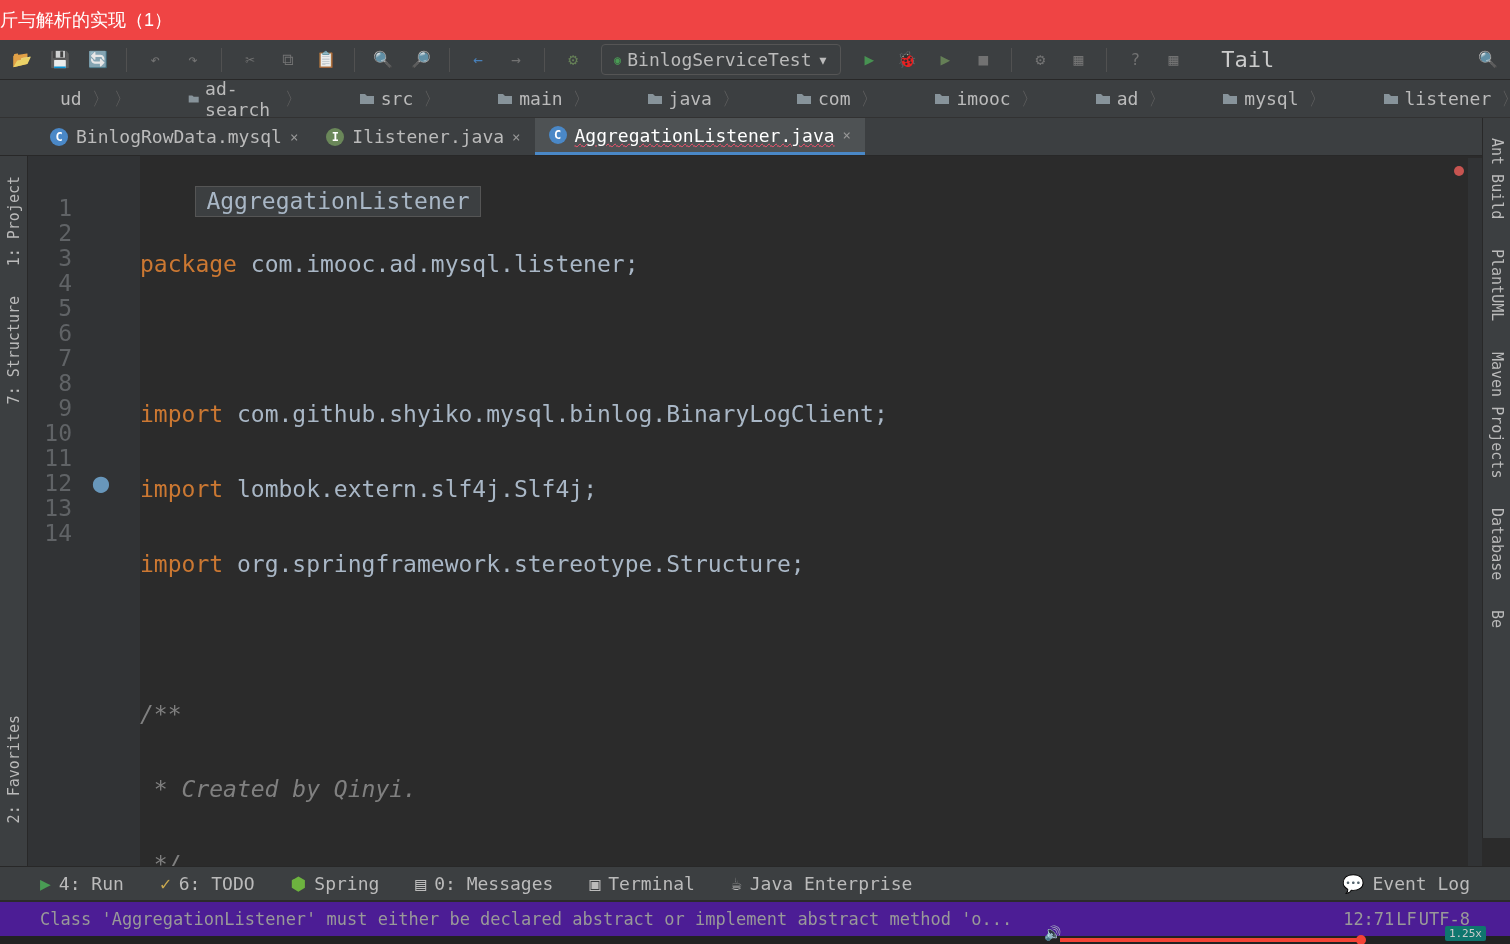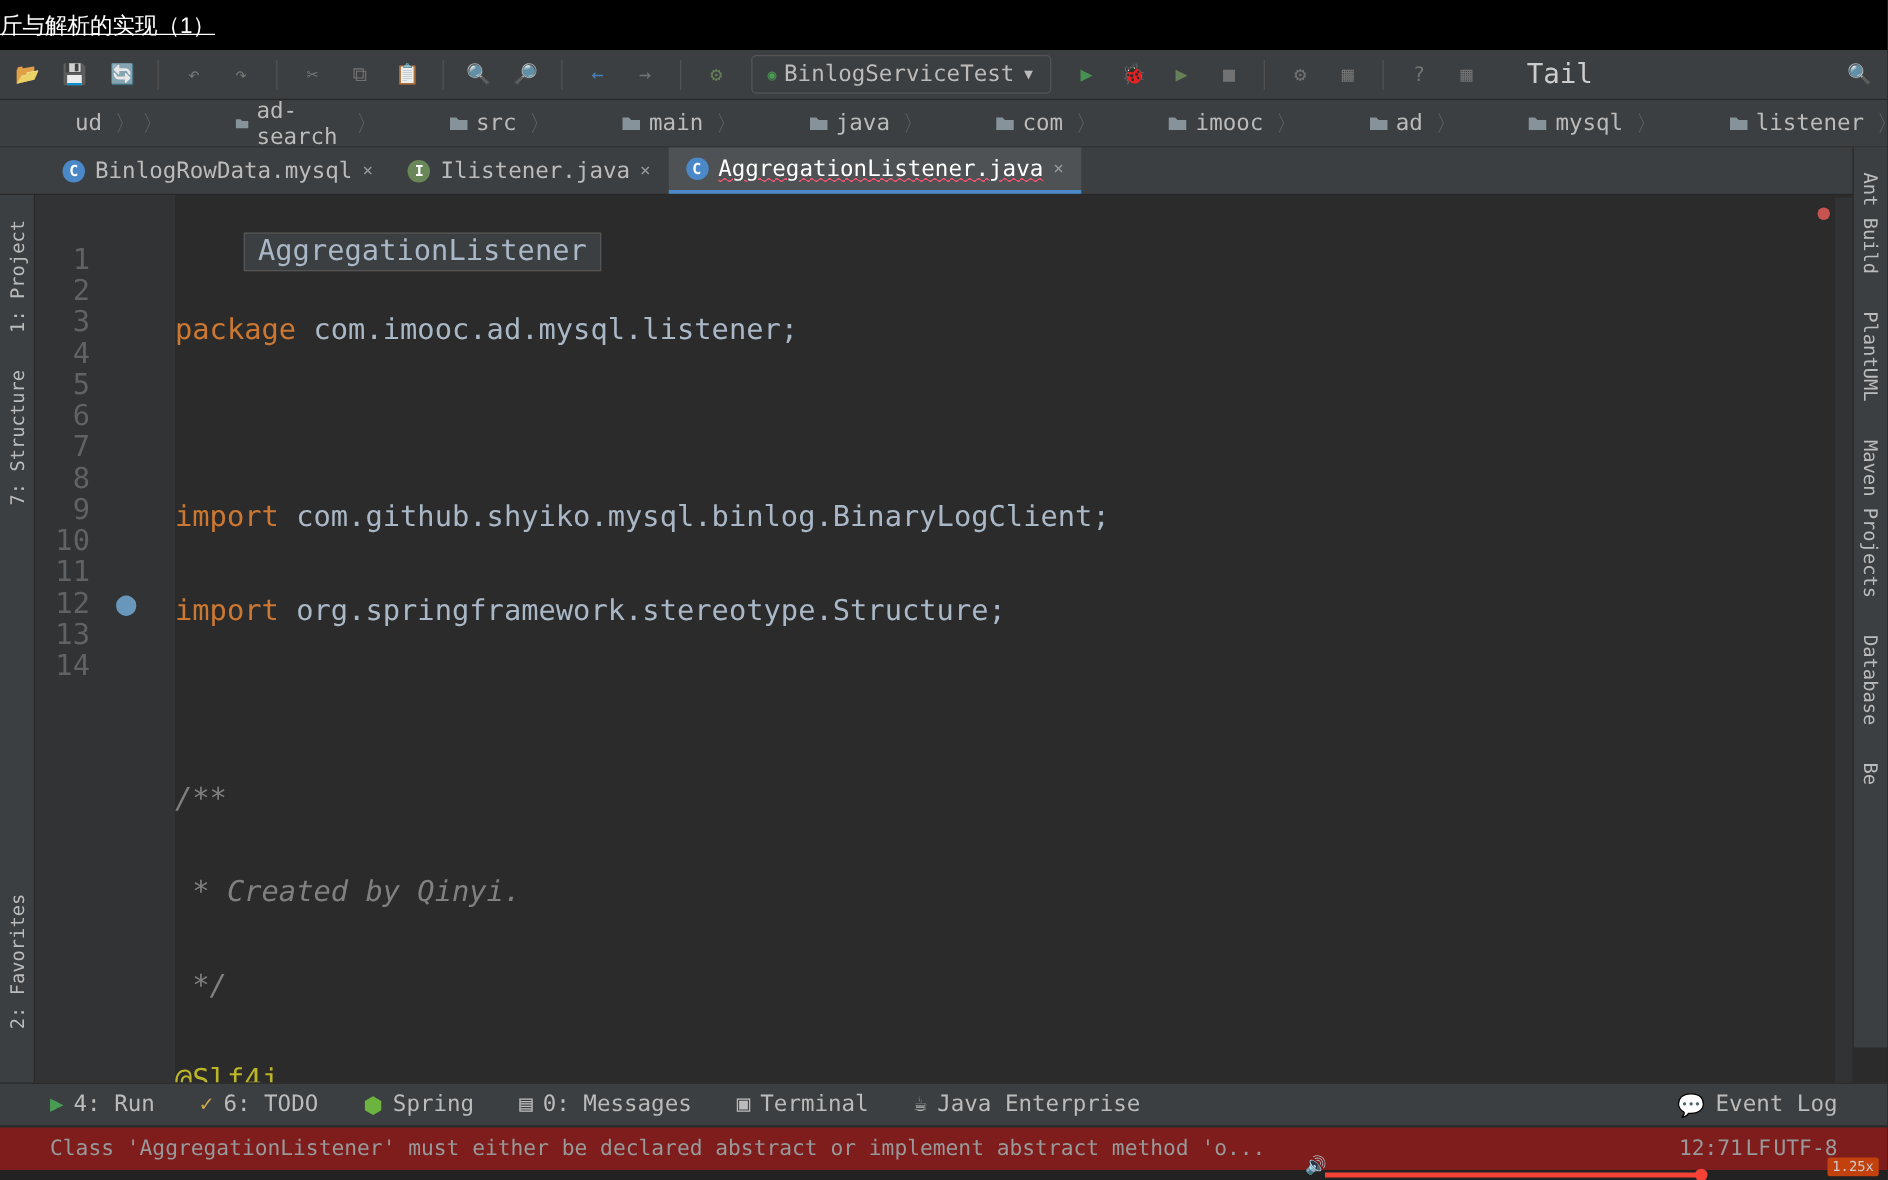--- a/index.html
+++ b/index.html
@@ -1,17 +1,17 @@
 <!DOCTYPE html>
 <html><head>
 <meta charset="utf-8">
 <style>
 * { margin: 0; padding: 0; box-sizing: border-box; }
 body { background: #2b2b2b; font-family: Menlo, Consolas, monospace; color: #a9b7c6; overflow: hidden; width: 1510px; height: 944px; position: relative; }
-.title-bar { height: 40px; background: #000000; color: #fff; font-size: 18px; padding: 8px 0; font-family: sans-serif; text-decoration: underline; }
+.title-bar { height: 40px; background: #ef4444; color: #fff; font-size: 18px; padding: 8px 0; font-family: sans-serif; }
 .toolbar { height: 40px; background: #3c3f41; display: flex; align-items: center; padding: 0 12px; gap: 18px; border-bottom: 1px solid #282828; }
 .toolbar .icon { width: 20px; height: 20px; display: flex; align-items: center; justify-content: center; cursor: pointer; opacity: .9; }
 .toolbar .sep { width: 1px; height: 24px; background: #515151; }
 .run-config { background: #3c3f41; color: #bbb; padding: 4px 12px; border: 1px solid #555; border-radius: 4px; font-size: 18px; display: flex; align-items: center; gap: 6px; }
 .run-config-icon { color: #499c54; font-size: 12px; }
 .tail { color: #ccc; font-size: 22px; margin-left: 20px; }
 .breadcrumbs { height: 38px; background: #3c3f41; display: flex; align-items: center; padding: 0 8px; gap: 4px; font-size: 18px; color: #bbb; border-bottom: 1px solid #323232; }
 .crumb { display: flex; align-items: center; gap: 6px; padding: 0 6px; cursor: pointer; margin-left: 46px; }
 .crumb-icon { width: 16px; height: 16px; display: inline-flex; }
 .crumb-sep { color: #606060; }
@@ -29,30 +29,30 @@
 .code { flex: 1; background: #2b2b2b; font-size: 23px; line-height: 25px; padding-top: 5px; white-space: pre; }
 .context-hint { background: #3c3f41; border: 1px solid #555; color: #a9b7c6; padding: 2px 10px; margin-bottom: 10px; display: inline-block; margin-left: 0; }
 .code-line { height: 25px; }
 .kw { color: #cc7832; }
 .ann { color: #bbb529; }
 .comm { color: #808080; font-style: italic; }
 .wavy-red { text-decoration: underline wavy #ff5370; text-decoration-thickness: 1px; }
 .bottom-tabs { position: absolute; bottom: 44px; left: 0; right: 0; height: 34px; background: #3c3f41; display: flex; align-items: center; padding: 0 40px; gap: 36px; font-size: 18px; color: #bbb; border-top: 1px solid #282828; }
 .btab { display: flex; align-items: center; gap: 8px; cursor: pointer; }
 .btab-right { margin-left: auto; }
-.status-bar { position: absolute; bottom: 8px; left: 0; right: 0; height: 34px; background: #7f1d1d; display: flex; align-items: center; padding: 0 40px; font-size: 17px; color: #999; }
+.status-bar { position: absolute; bottom: 8px; left: 0; right: 0; height: 34px; background: #4c1d95; display: flex; align-items: center; padding: 0 40px; font-size: 17px; color: #999; }
 .status-right { margin-left: auto; display: flex; gap: 2px; }
 .folder-icon { fill: #87939a; }
 .c-icon { display: inline-flex; width: 18px; height: 18px; border-radius: 50%; background: #4a88c7; color: #fff; align-items: center; justify-content: center; font-size: 12px; font-weight: bold; }
 .err-dot { width: 10px; height: 10px; background: #c75450; border-radius: 50%; position: absolute; right: 18px; top: 8px; }
 .error-stripe { position: absolute; right: 28px; top: 158px; width: 14px; height: 720px; background: #313335; }
 .video-ctrl { position: absolute; bottom: 0; left: 0; right: 0; height: 8px; background: #222; }
 .video-bar { position: absolute; bottom: 2px; left: 1060px; width: 300px; height: 4px; background: #f44336; }
 .video-dot { position: absolute; bottom: -1px; left: 1356px; width: 10px; height: 10px; background: #f44336; border-radius: 50%; }
-.speed { position: absolute; bottom: 3px; right: 7px; font-size: 11px; color: #ccc; background: #c2410c; padding: 1px 4px; border-radius: 2px; }
+.speed { position: absolute; bottom: 3px; right: 24px; font-size: 11px; color: #ccc; background: #0f766e; padding: 1px 4px; border-radius: 2px; }
 .vol-icon { position: absolute; bottom: 3px; left: 1044px; color: #ccc; font-size: 14px; }
 .spring-icon { color: #6db33f; }
 .run-icon-green { color: #499c54; }
 .yellow-bulb { color: #c9a84f; }
 </style>
 </head>
 <body>
 
 <div class="title-bar">斤与解析的实现（1）</div>
 
@@ -217,20 +217,21 @@
   </div>
   <div class="gutter-icons">
     <div style="height:275px"></div>
     <div style="color:#6897bb;font-size:16px;padding-left:8px">⬤</div>
   </div>
   <div class="code">
     <div class="context-hint">AggregationListener</div>
     <div class="code-line"><span class="kw">package</span><span> com.imooc.ad.mysql.listener;</span></div>
     <div class="code-line"></div>
     <div class="code-line"><span class="kw">import</span><span> com.github.shyiko.mysql.binlog.BinaryLogClient;</span></div>
+    <div class="code-line"><span class="kw">import</span><span> lombok.extern.slf4j.</span><span style="color:#a9b7c6">Slf4j</span><span>;</span></div>
     <div class="code-line"><span class="kw">import</span><span> org.springframework.stereotype.</span><span style="color:#a9b7c6">Structure</span><span>;</span></div>
     <div class="code-line"></div>
     <div class="code-line"><span class="comm">/**</span></div>
     <div class="code-line"><span class="comm"> * Created by Qinyi.</span></div>
     <div class="code-line"><span class="comm"> */</span></div>
     <div class="code-line"><span class="ann">@Slf4j</span></div>
     
     
     
     

